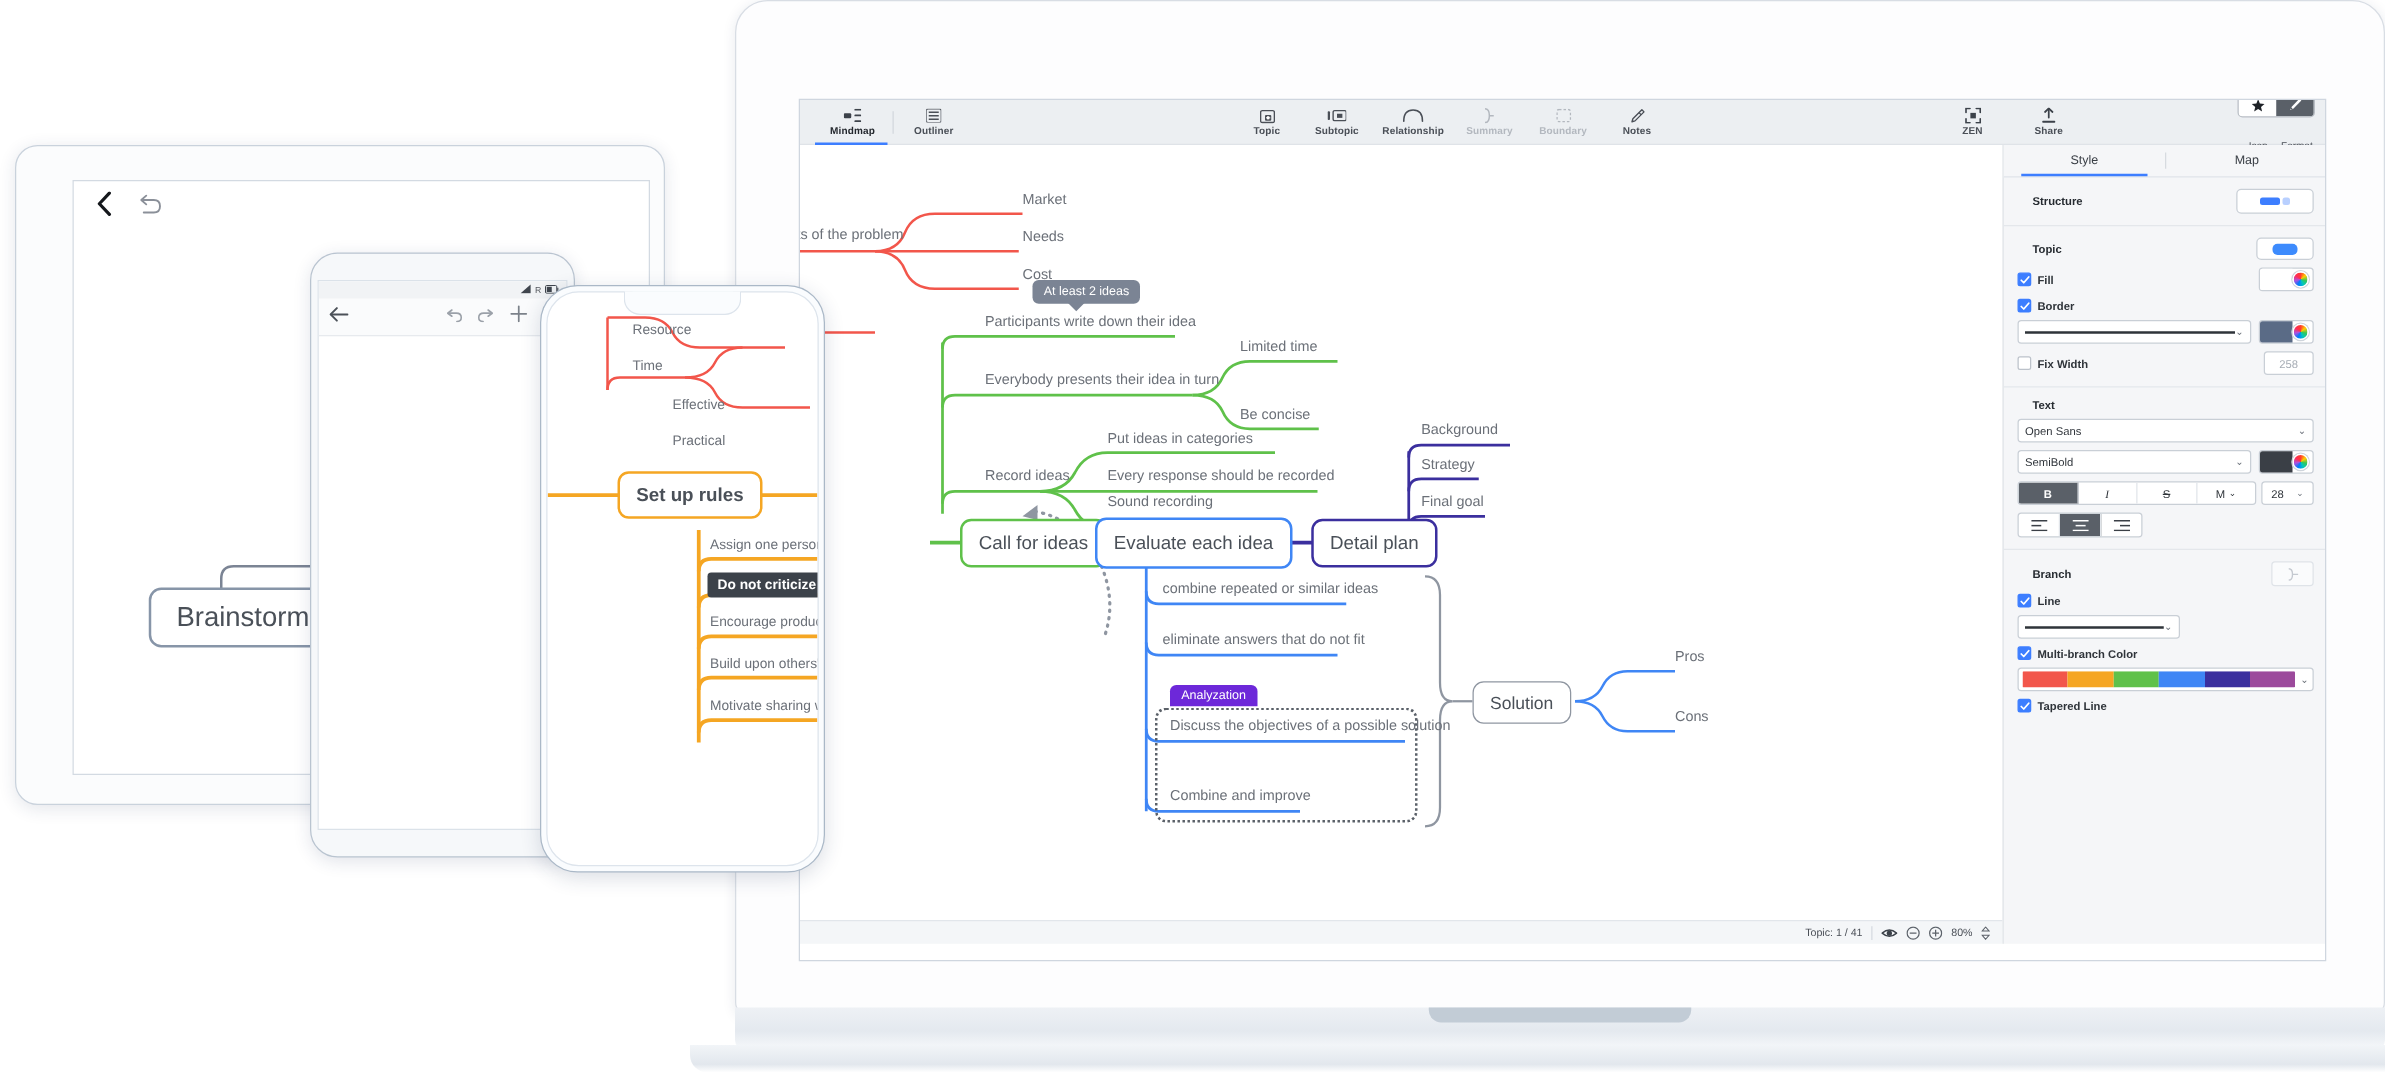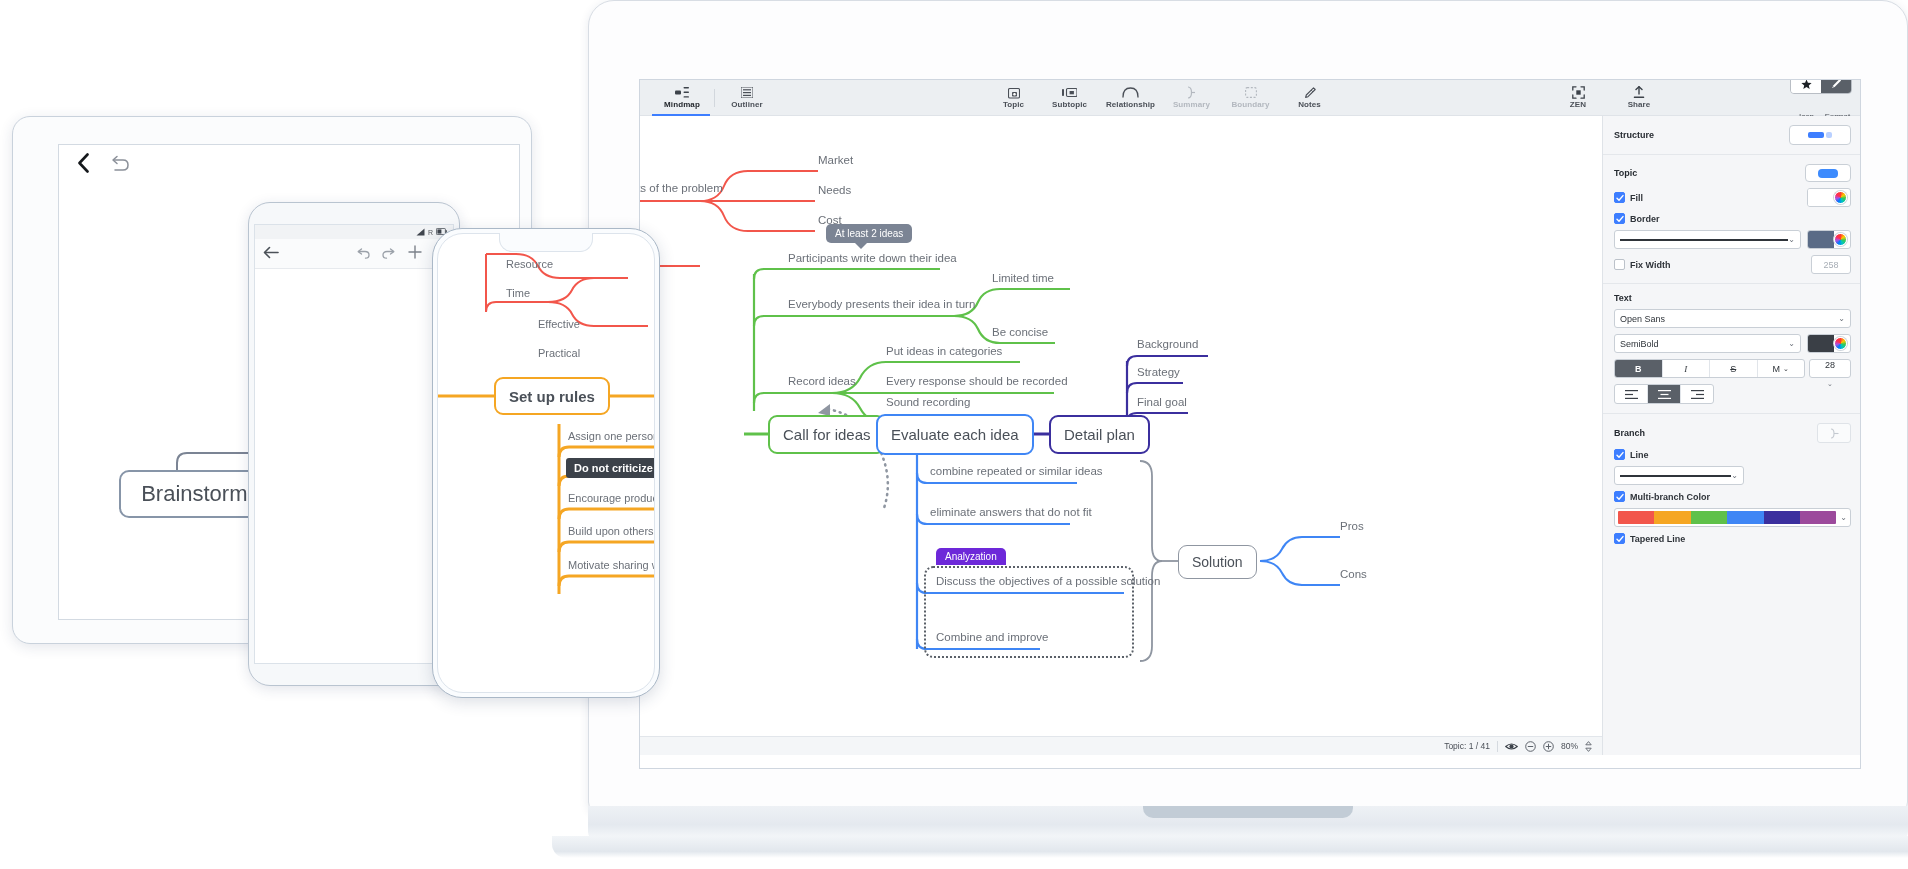--- a/index.html
+++ b/index.html
@@ -104,21 +104,21 @@
     flex:1; display:flex; align-items:center; justify-content:center;
     font-size:10px; color:#3a3f46; cursor:pointer; position:relative;
   }
   .panel-tab.active::after{
     content:""; position:absolute; left:14px; right:14px; bottom:0; height:2px; background:#3d7eff;
   }
   .panel-tabs .vsep{ width:1px; height:13px; background:#d7dbe0; align-self:center;}
   .panel-sec { padding:9px 11px; border-bottom:1px solid #e4e7eb; }
   .panel-row { display:flex; align-items:center; margin-bottom:6px; }
   .panel-row:last-child{margin-bottom:0;}
-  .panel-lbl { font-weight:bold; font-size:9px; color:#262b31; }
+  .panel-lbl { font-weight:bold; font-size:9px; color:#262b31;margin-left:12px; }
   .grow { flex:1 1 auto; }
   .btn-box {
     width:62px; height:20px; background:#fff; border:1px solid #c9cfd6; border-radius:4px;
     display:flex; align-items:center; justify-content:center; cursor:pointer;
   }
   .struct-ico { display:flex; align-items:center; gap:2px; }
   .struct-ico i { display:block; width:16px; height:6px; background:#3d7eff; border-radius:2px;}
   .struct-ico i.d { width:6px; background:#b9d0ff; }
   .topic-swatch {
     width:46px;height:18px;background:#fff;border:1px solid #c9cfd6;border-radius:4px;
@@ -158,21 +158,21 @@
     display:flex;border:1px solid #c9cfd6;border-radius:3px;overflow:hidden;height:19px;flex:1;background:#fff;
   }
   .fmt-btn{
     flex:1;display:flex;align-items:center;justify-content:center;font-size:9px;color:#2f343a;cursor:pointer;
     border-right:1px solid #e1e5ea;
   }
   .fmt-btn:last-child{border-right:none;}
   .fmt-btn.on{background:#5a6068;color:#fff;}
   .size-box{
     width:42px;height:19px;border:1px solid #c9cfd6;border-radius:3px;background:#fff;
-    display:flex;align-items:center;gap:10px;font-size:9px;cursor:pointer;flex-direction:column;
+    display:flex;align-items:center;justify-content:center;gap:10px;font-size:9px;cursor:pointer;
   }
   .align-group{display:flex;border:1px solid #c9cfd6;border-radius:3px;overflow:hidden;height:20px;width:100px;background:#fff;}
   .align-btn{flex:1;display:flex;align-items:center;justify-content:center;cursor:pointer;border-right:1px solid #e1e5ea;}
   .align-btn:last-child{border-right:none;}
   .align-btn.on{background:#5a6068;}
   .branch-btn{
     width:34px;height:20px;border:1px solid #dfe3e8;border-radius:3px;background:#fafbfc;
     display:flex;align-items:center;justify-content:center;color:#c4c9d0;font-size:11px;cursor:pointer;
   }
   .mbcolor{
@@ -527,20 +527,29 @@
           <span>80%</span>
           <span style="display:flex;align-items:center">
             <svg width="7" height="11" viewBox="0 0 7 11">
                 <path d="M3.5 0.6 L6.2 3.8 H0.8 Z" fill="none" stroke="#5d636b" stroke-width="0.9"></path>
                 <path d="M3.5 10.4 L6.2 7.2 H0.8 Z" fill="none" stroke="#5d636b" stroke-width="0.9"></path>
               </svg>
           </span>
         </div>
 
         <div class="lp-panel">
+          <div class="panel-tabs">
+            <div class="panel-tab active">
+              <span>Style</span>
+            </div>
+            <div class="vsep"></div>
+            <div class="panel-tab">
+              <span>Map</span>
+            </div>
+          </div>
 
           <div class="panel-sec">
             <div class="panel-row">
               <span class="panel-lbl">Structure</span>
               <span class="grow"></span>
               <span class="btn-box">
                 <span class="struct-ico">
                     <i></i>
                     <i class="d"></i>
                   </span>

